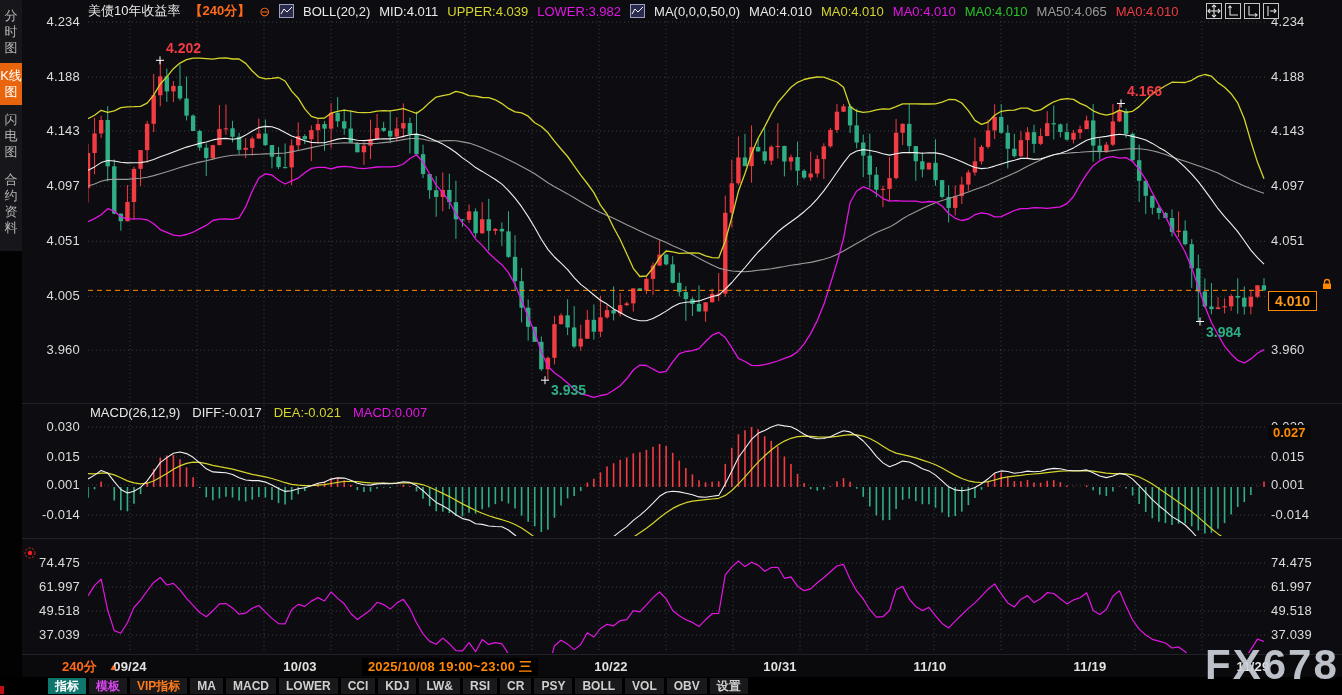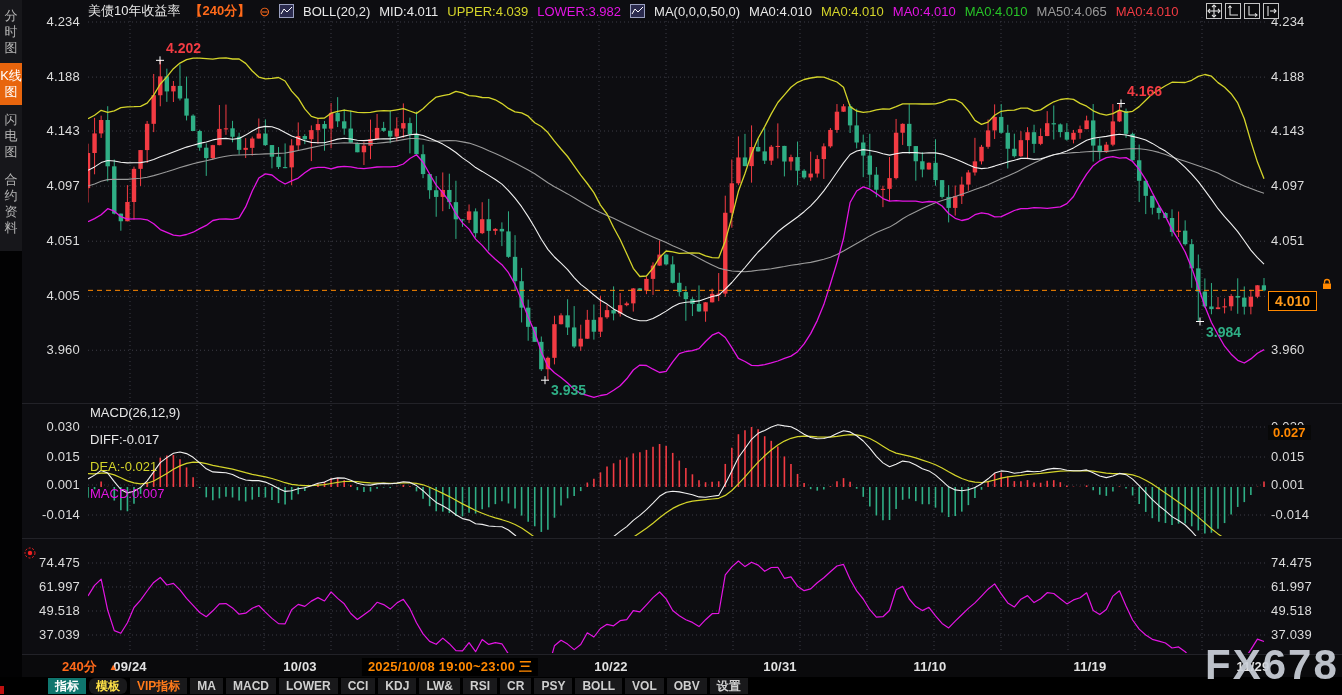--- a/index.html
+++ b/index.html
@@ -27,39 +27,39 @@
   .side-tab{width:22px;text-align:center;font-size:13px;line-height:16px;color:#b4b4b4;
             padding:5px 0;margin-bottom:2px;word-break:break-all;cursor:default;}
   .side-tab.active{background:#e8650d;color:#fff;}
   
   .tick{position:absolute;font-size:13px;color:#dcdcdc;z-index:6;letter-spacing:.2px;}
   .tl{left:22px;width:58px;text-align:right;}
   .tr{left:1271px;width:66px;text-align:left;}
   .date{transform:translateX(-50%);font-weight:bold;color:#e2e2e2;white-space:nowrap;}
   .date.hl{background:#000;color:#ff8800;padding:0 6px;text-align:right;}
   
-  .hdr{position:absolute;display:flex;gap:12px;font-size:13px;z-index:6;white-space:nowrap;flex-direction:column;}
+  .hdr{position:absolute;display:flex;gap:12px;font-size:13px;z-index:6;white-space:nowrap;}
   
   #price-tag{position:absolute;left:1268px;top:291px;background:#000;border:1px solid #ff8800;
              color:#ff9a1a;font-size:14px;font-weight:bold;padding:1px 6px;z-index:9;}
   #macd-tag{position:absolute;left:1268px;top:425px;background:#080808;color:#ff8800;
             font-size:13px;font-weight:bold;padding:0 5px;z-index:9;}
   #lock{position:absolute;left:1321px;top:276px;z-index:9;}
   #rsi-gear{position:absolute;left:23px;top:546px;z-index:7;}
   
   #xaxis{position:absolute;left:22px;top:655px;width:1320px;height:22px;background:#0a0a0c;z-index:5;}
   #period-btn{position:absolute;left:62px;top:658px;color:#ff6a1a;font-weight:bold;font-size:13px;
               display:flex;align-items:center;gap:12px;z-index:7;}
   #period-arrow{font-size:9px;}
   #toolbar{position:absolute;left:0;top:677px;width:1342px;height:18px;background:#000;display:flex;
            align-items:center;padding-left:48px;gap:3px;z-index:8;box-sizing:border-box;}
   .tb{font-size:12px;font-weight:bold;color:#cfcfcf;background:#19191b;padding:1px 7px;line-height:14px;cursor:default;}
   .tb.active{background:#0f766e;color:#fff;}
   .tb.vip{color:#ff7a1a;}
-  .tb.white{color:#fde047;border-radius:6px;}
+  .tb.white{color:#d946ef;}
   #red-marker{position:absolute;left:0;top:686px;width:4px;height:8px;background:#c01010;z-index:9;}
   #watermark{position:absolute;left:1205px;top:641px;font-size:42px;font-weight:bold;color:#ccd1da;
              letter-spacing:2px;opacity:.92;z-index:20;}
 </style>
 </head>
 <body>
 
 <div id="app">
 
   <svg id="chart-svg" width="1342" height="695">

